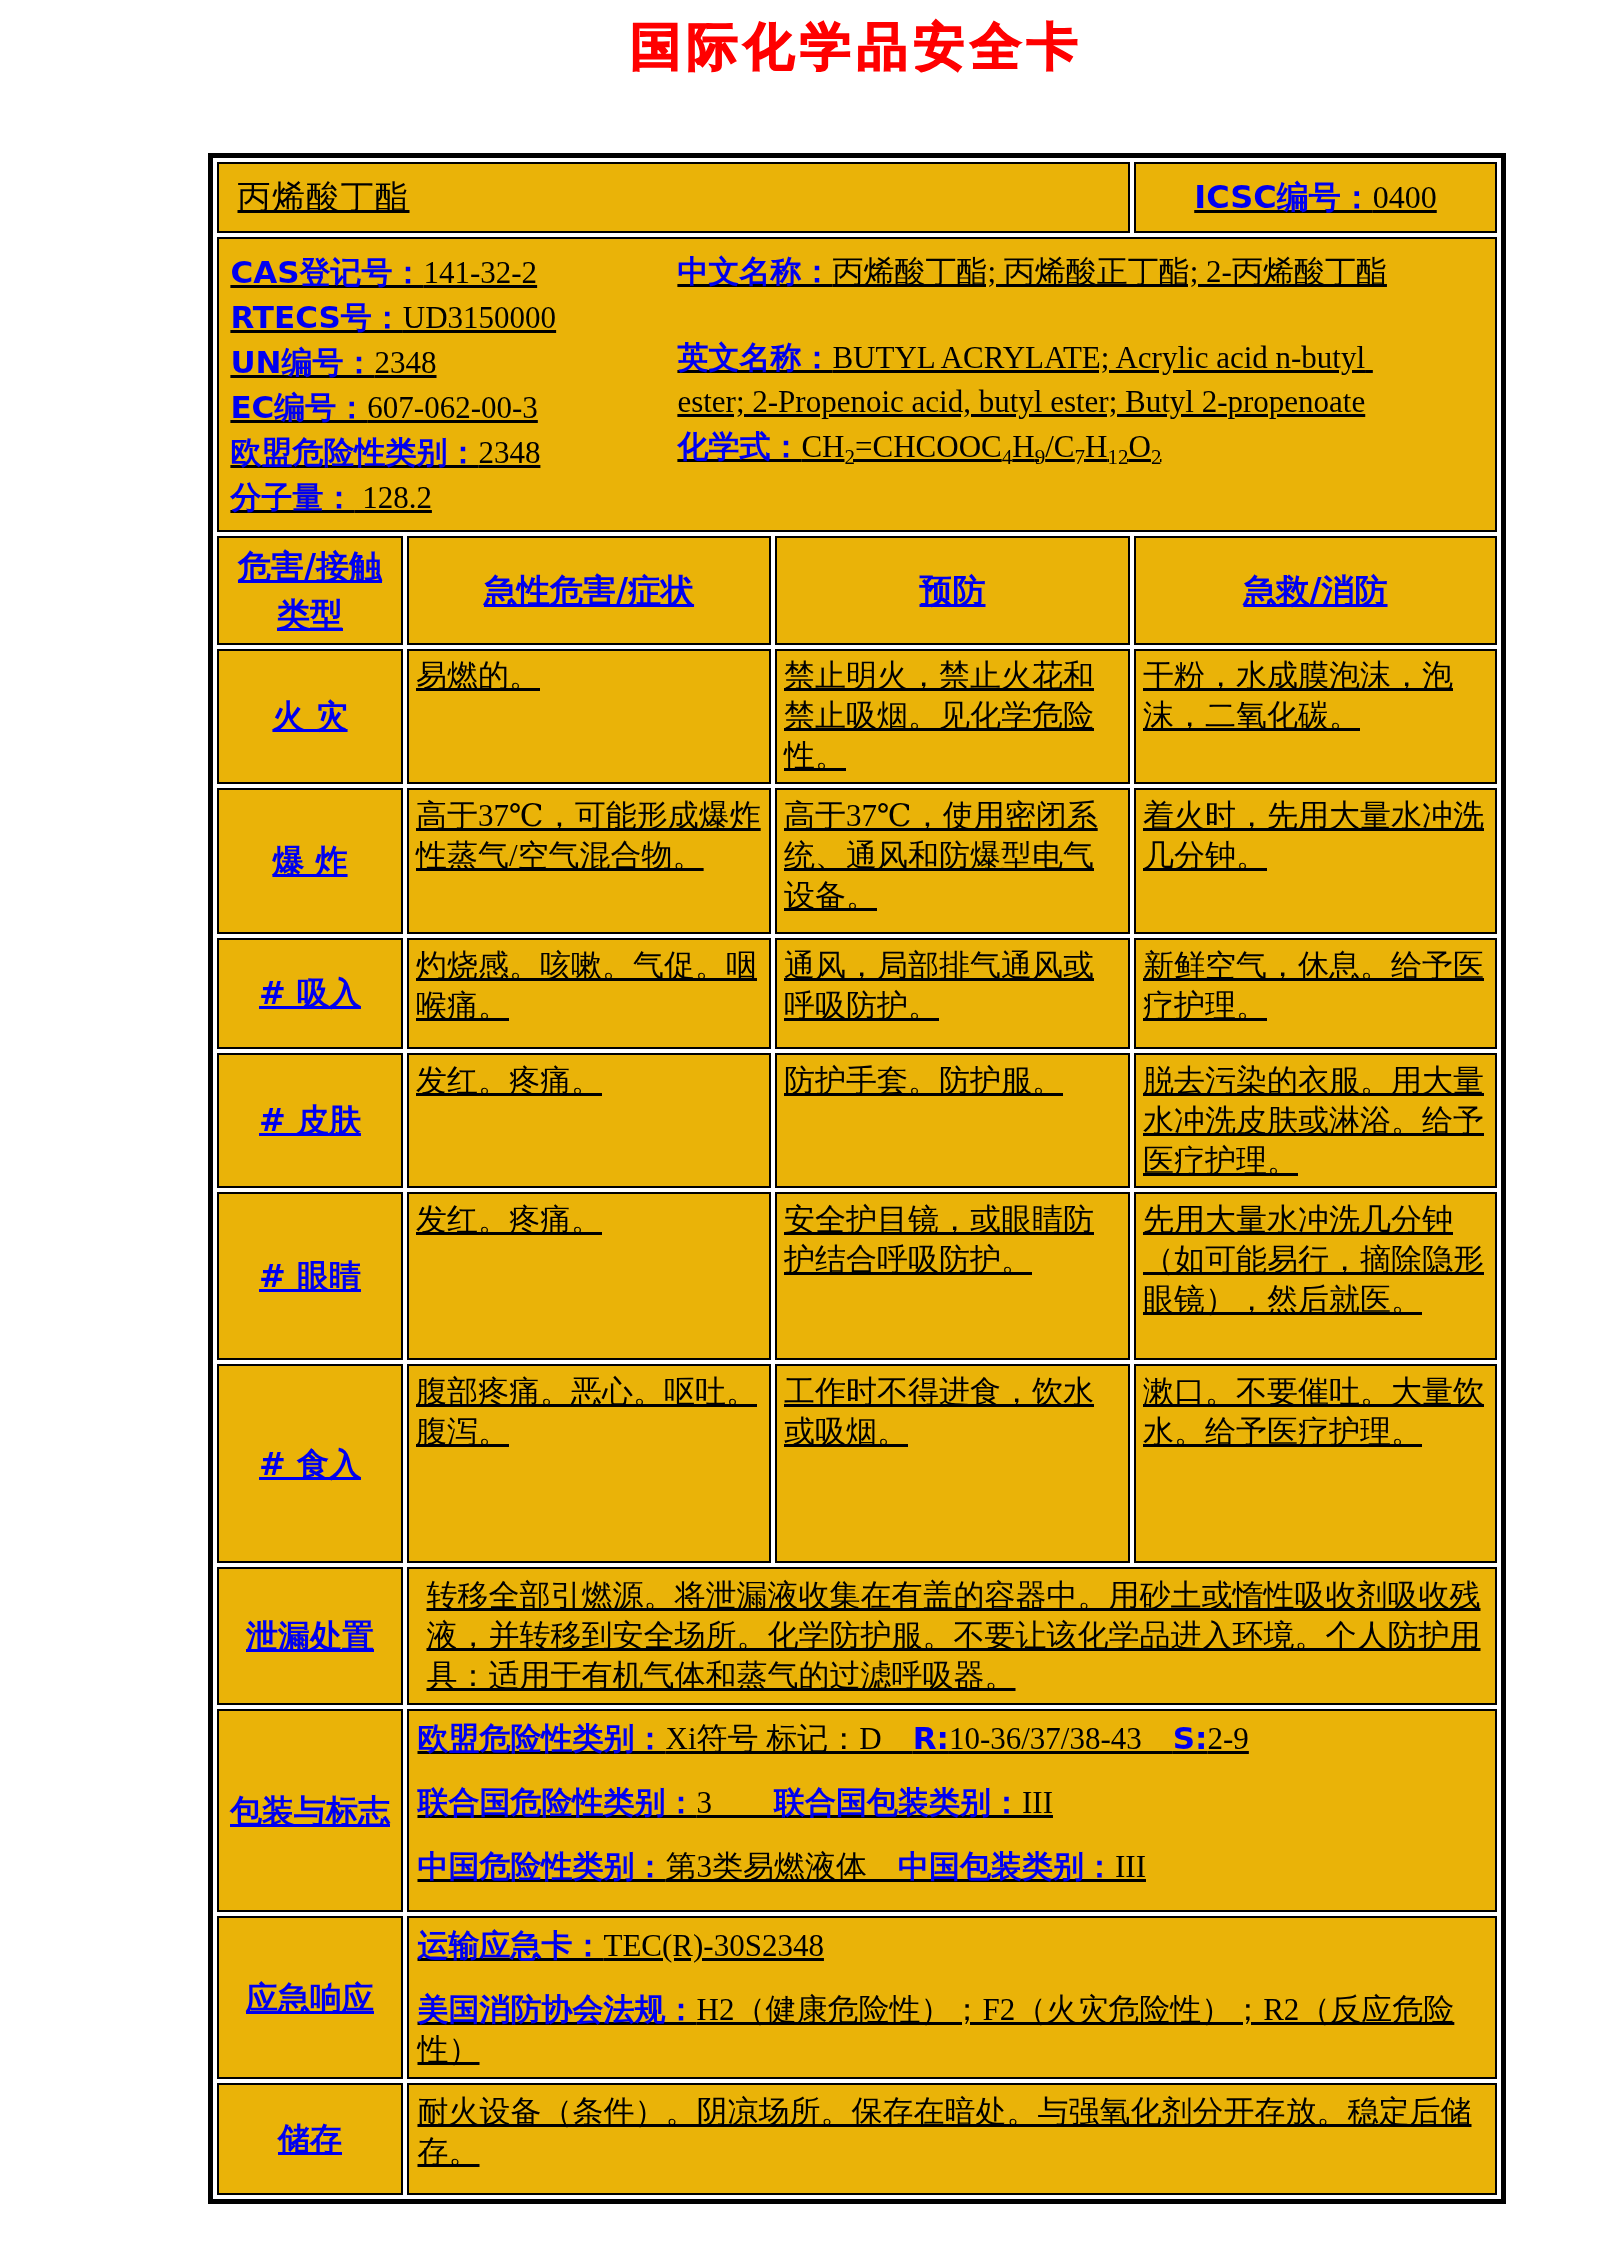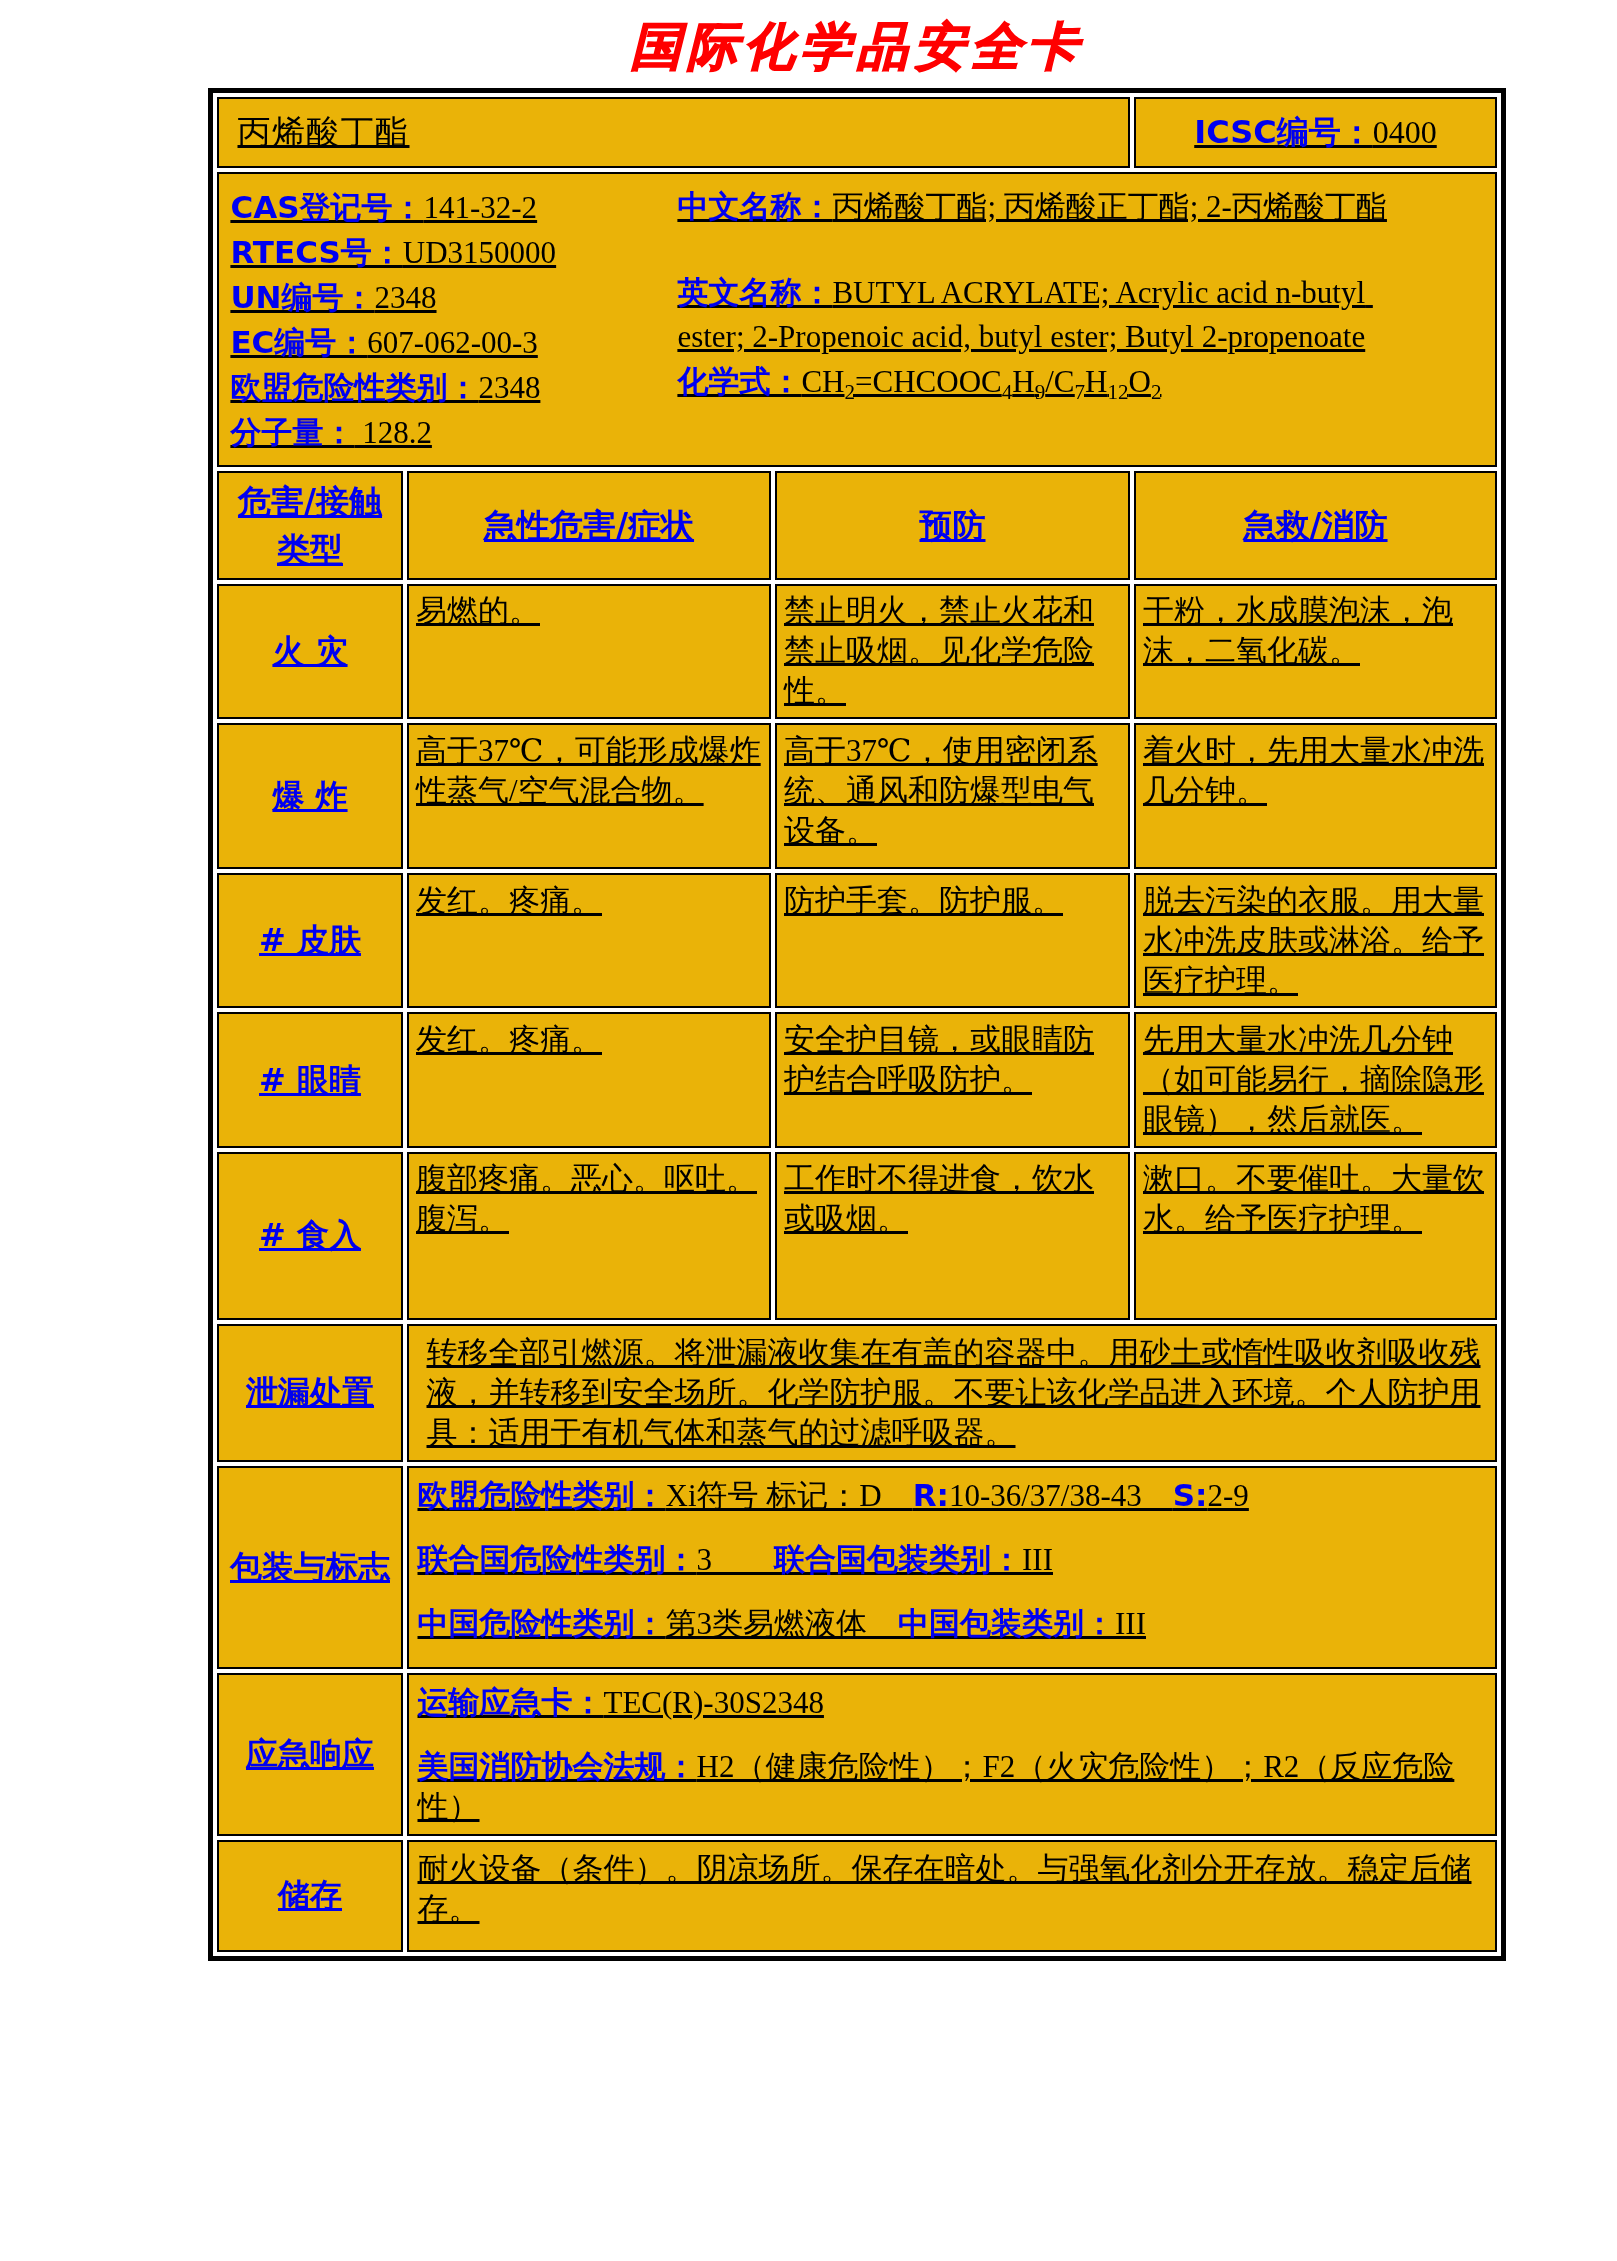--- a/index.html
+++ b/index.html
@@ -11,22 +11,21 @@
     position: relative;
     font-family: "Liberation Serif", "DejaVu Serif", serif;
     color: #000;
   }
   
   .title-wrap {
     width: 1298px;
     margin: 0 0 0 208px;
     padding-top: 12.8px;
     text-align: center;
-    height: 88px;
-    font-style: italic;
+    height: 153px;
   }
   .page-title {
     display: inline-block;
     font-family: "DejaVu Sans", "Liberation Sans", sans-serif;
     font-weight: 900;
     font-size: 51px;
     letter-spacing: 5.7px;
     color: #ff0000;
     -webkit-text-stroke: 1.4px #ff0000;
   }
@@ -188,20 +187,26 @@
       </tr>
 
       <tr>
         <td class="label-cell blue">爆 炸</td>
         <td class="body-cell">高于37℃，可能形成爆炸性蒸气/空气混合物。</td>
         <td class="body-cell">高于37℃，使用密闭系统、通风和防爆型电气设备。</td>
         <td class="body-cell">着火时，先用大量水冲洗几分钟。</td>
       </tr>
 
 
+      <tr>
+        <td class="label-cell blue"># 吸入</td>
+        <td class="body-cell">灼烧感。咳嗽。气促。咽喉痛。</td>
+        <td class="body-cell">通风，局部排气通风或呼吸防护。</td>
+        <td class="body-cell">新鲜空气，休息。给予医疗护理。</td>
+      </tr>
 
       <tr>
         <td class="label-cell blue"># 皮肤</td>
         <td class="body-cell">发红。疼痛。</td>
         <td class="body-cell">防护手套。防护服。</td>
         <td class="body-cell">脱去污染的衣服。用大量水冲洗皮肤或淋浴。给予医疗护理。</td>
       </tr>
 
       <tr>
         <td class="label-cell blue"># 眼睛</td>

